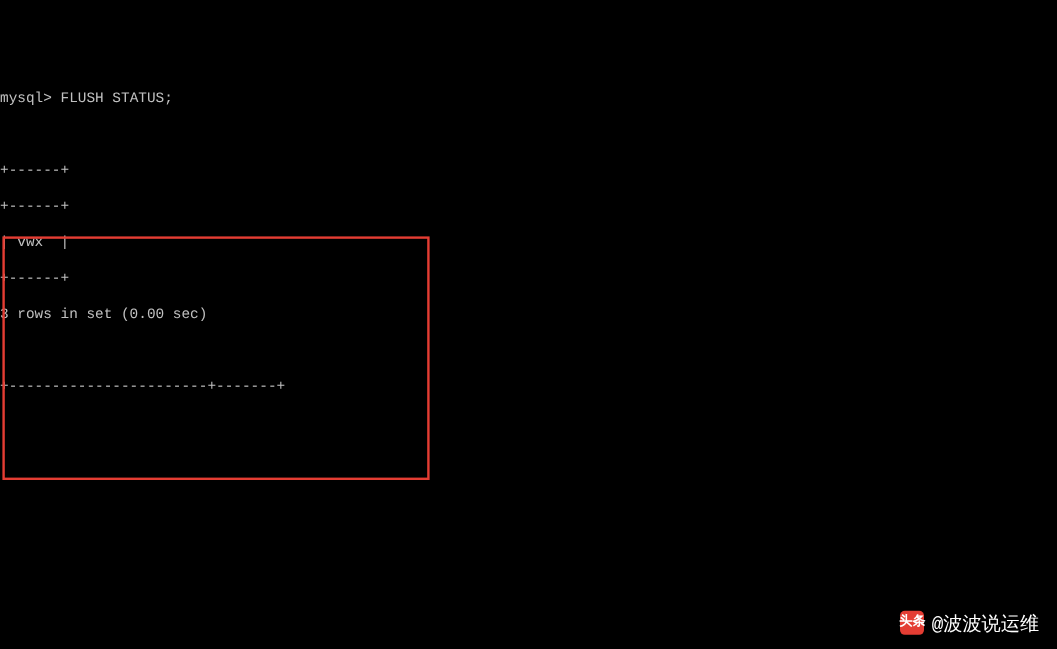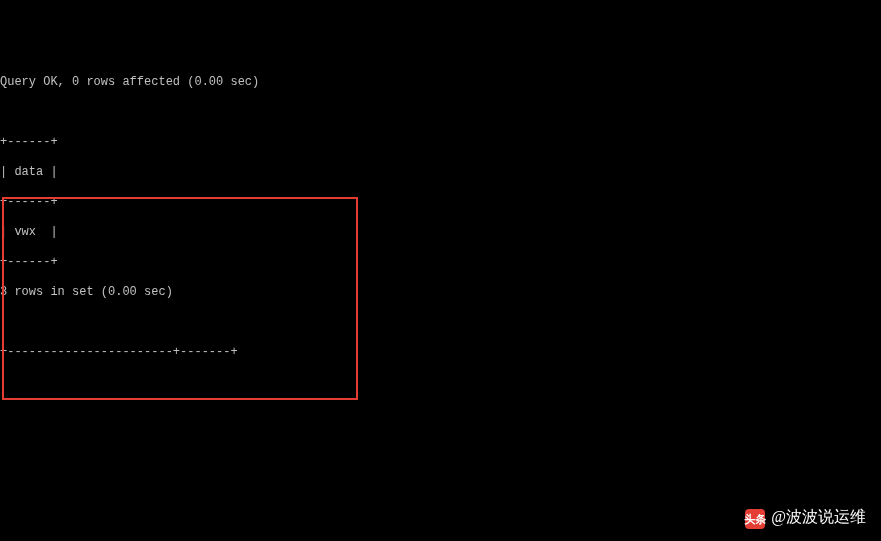--- a/index.html
+++ b/index.html
@@ -32,24 +32,24 @@
       top: 197px;
       width: 356px;
       height: 203px;
       pointer-events: none;
     }
     .watermark {
       position: absolute;
       right: 15px;
       bottom: 12px;
       color: #fff;
-      font-family: Liberation Serif, serif;
+      font-family: Liberation Mono, monospace;
       font-size: 16px;
       display: flex;
-      align-items: flex-start;
+      align-items: flex-end;
       gap: 6px;
       padding-left: 32px;
     }
     .watermark-logo {
       width: 20px;
       height: 20px;
       background: #e43d33;
       border-radius: 4px;
       display: inline-flex;
       align-items: center;
@@ -58,24 +58,23 @@
       font-size: 11px;
       font-weight: bold;
     }
   </style>
 </head>
 <body>
 
 
 
 <div class="terminal">
-<div class="line">Query OK, 0 rows affected (0.00 sec)</div>
+<div class="line"><span>mysql&gt; </span><span>FLUSH STATUS;</span></div>
 <div class="line"> </div>
 <div class="line">+------+</div>
-<div class="line">| data |</div>
 <div class="line">+------+</div>
 <div class="line">| vwx  |</div>
 <div class="line">+------+</div>
 <div class="line">3 rows in set (0.00 sec)</div>
 <div class="line"> </div>
 <div class="line">+-----------------------+-------+</div>
 
 
 
 

